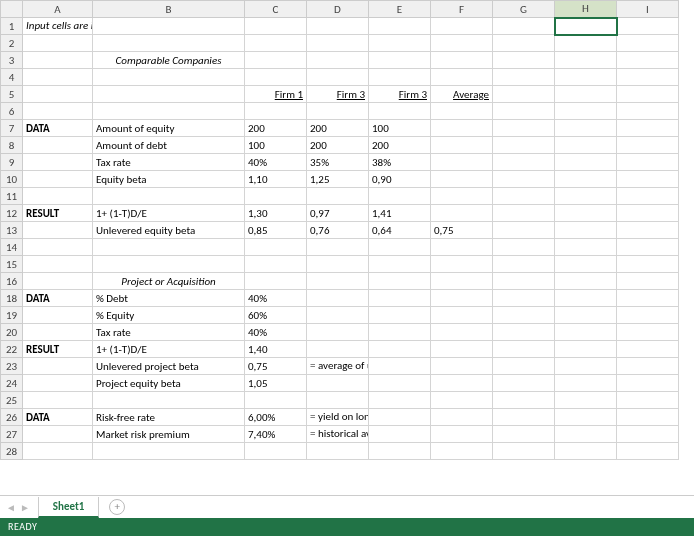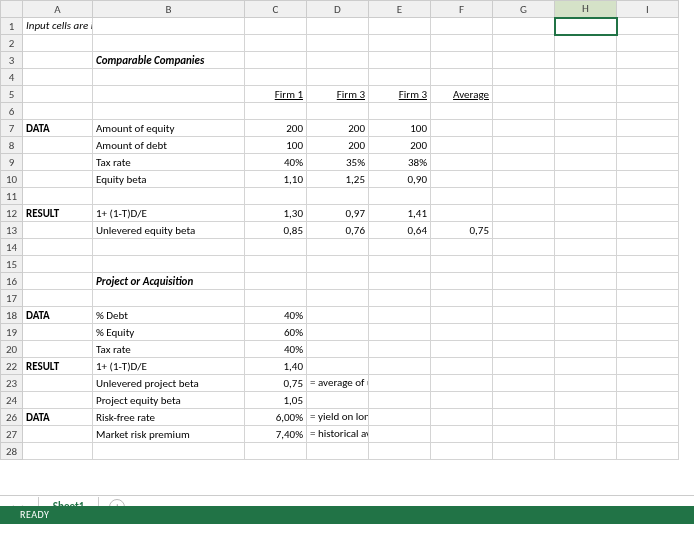--- a/index.html
+++ b/index.html
@@ -35,26 +35,26 @@
   border: 1px solid #ccc;
 }
 table.sheet th.rowhdr {
   width: 22px;
   text-align: center;
 }
 table.sheet th.selected {
   background: #d5e2c8;
   border-bottom: 2px solid #217346;
 }
-td.right { text-align: right; }
+td.right { text-align: left; }
 td.center { text-align: right; }
 td.yellow { background: #ffff00; }
 td.italic { font-style: italic; }
 td.bold { font-weight: bold; }
-td.boldit { font-weight: bold; font-style: italic; }
+td.boldit { font-weight: normal; font-style: italic; text-align: center; }
 td.underline { text-decoration: underline; }
 td.overflow { overflow: visible; position: relative; }
 td.overflow span { position: absolute; left: 3px; top: 1px; white-space: nowrap; }
 .selcell {
   outline: 2px solid #217346;
   outline-offset: -1px;
 }
 
 .tabbar {
   position: absolute;
@@ -90,28 +90,28 @@
   height: 16px;
   border: 1px solid #bbb;
   border-radius: 50%;
   text-align: center;
   line-height: 13px;
   color: #888;
   font-size: 11px;
 }
 .statusbar {
   position: absolute;
-  bottom: 12px;
+  bottom: 0;
   left: 0;
   right: 0;
   height: 18px;
   background: #217346;
   color: #fff;
   font-size: 10px;
-  padding: 2px 20px;
+  padding: 2px 8px;
   letter-spacing: 0.5px;
 }
 </style>
 </head>
 <body>
 
 <div class="grid">
 <table class="sheet">
 <colgroup>
 <col style="width:22px">
@@ -343,32 +343,20 @@
 <td class="boldit">Project or Acquisition</td>
 <td></td>
           <td></td>
           <td></td>
           <td></td>
           <td></td>
           <td></td>
           <td></td>
         </tr>
 
-<tr>
-          <th class="rowhdr">17</th>
-          <td></td>
-          <td></td>
-          <td></td>
-          <td></td>
-          <td></td>
-          <td></td>
-          <td></td>
-          <td></td>
-          <td></td>
-        </tr>
 
 <tr>
           <th class="rowhdr">18</th>
 <td class="bold">DATA</td>
 <td>% Debt</td>
 <td class="yellow right">40%</td>
 <td></td>
           <td></td>
           <td></td>
           <td></td>
@@ -437,20 +425,32 @@
 <td>Project equity beta</td>
 <td class="right">1,05</td>
 <td></td>
           <td></td>
           <td></td>
           <td></td>
           <td></td>
           <td></td>
         </tr>
 
+<tr>
+          <th class="rowhdr">25</th>
+          <td></td>
+          <td></td>
+          <td></td>
+          <td></td>
+          <td></td>
+          <td></td>
+          <td></td>
+          <td></td>
+          <td></td>
+        </tr>
 
 <tr>
           <th class="rowhdr">26</th>
 <td class="bold">DATA</td>
 <td>Risk-free rate</td>
 <td class="yellow right">6,00%</td>
 <td class="overflow">
             <span>= yield on long-term Treasury bonds</span>
           </td>
 <td></td>

